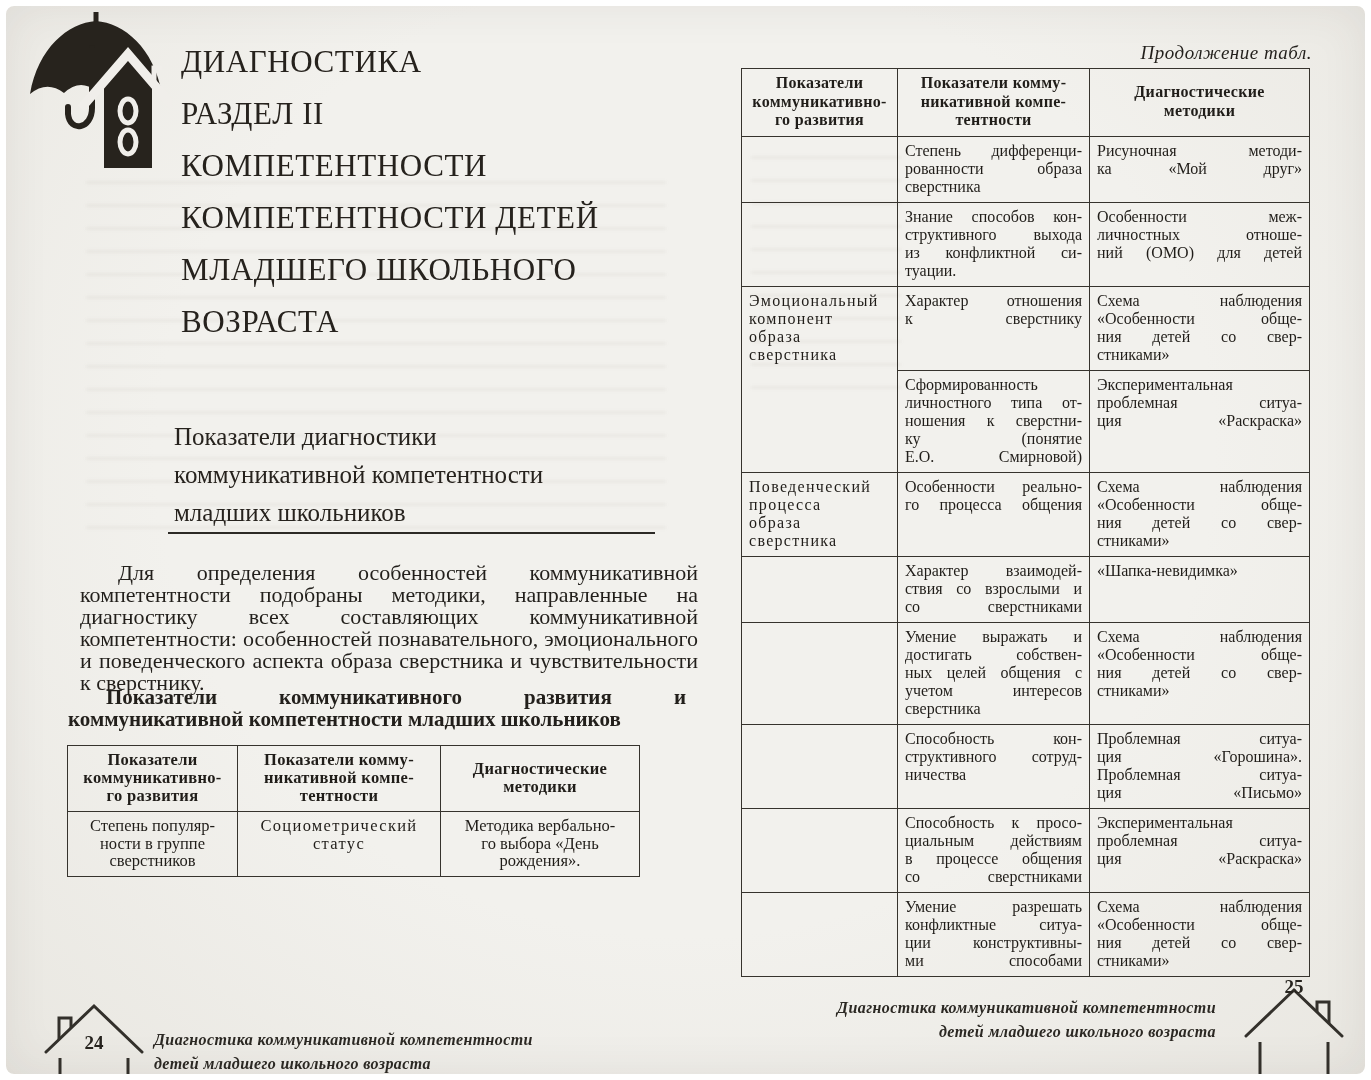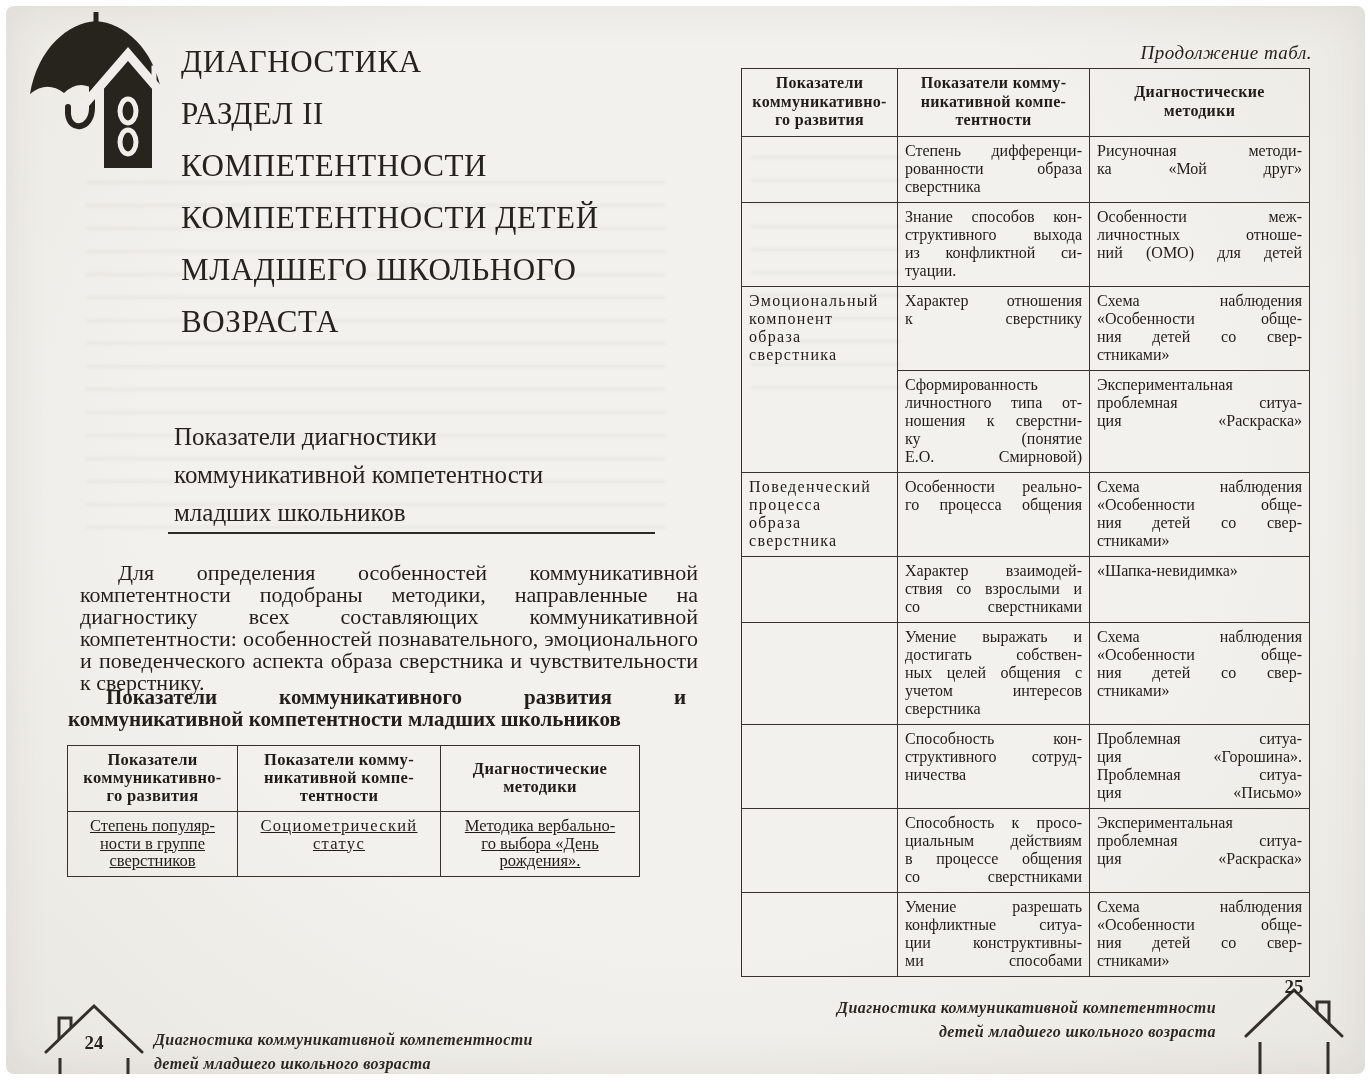--- a/index.html
+++ b/index.html
@@ -31,21 +31,21 @@
   
   .tbl{border-collapse:collapse;table-layout:fixed;color:#201d19;}
   .tbl th,.tbl td{border:1.7px solid #36332d;padding:5px 7px 6px;vertical-align:top;
     white-space:pre-line;overflow:hidden;}
   .tbl th{font-weight:bold;text-align:center;vertical-align:middle;letter-spacing:0.3px;}
   .tbl-left{font-size:16.5px;line-height:17.5px;}
   .tbl-left th{line-height:18px;}
   .tbl-right{font-size:16px;line-height:18px;}
   .tbl-right th{line-height:18.5px;}
   .cj{text-align:justify;text-align-last:justify;}
-  .cc{text-align:center;text-decoration:underline;}
+  .cc{text-align:center;}
   .sp{letter-spacing:1.3px;}
   .vm{vertical-align:middle;}
   
   .cont-label{left:1000px;top:36px;width:306px;font-size:19px;font-style:italic;
     text-align:right;letter-spacing:0.5px;}
   
   .runtitle{font-size:16px;font-weight:bold;font-style:italic;line-height:24px;
     white-space:pre-line;letter-spacing:0.4px;color:#2b2823;}
   .runtitle.rt-right{text-align:right;}
   .pnum{font-size:19px;font-weight:bold;text-align:center;color:#26231e;}

